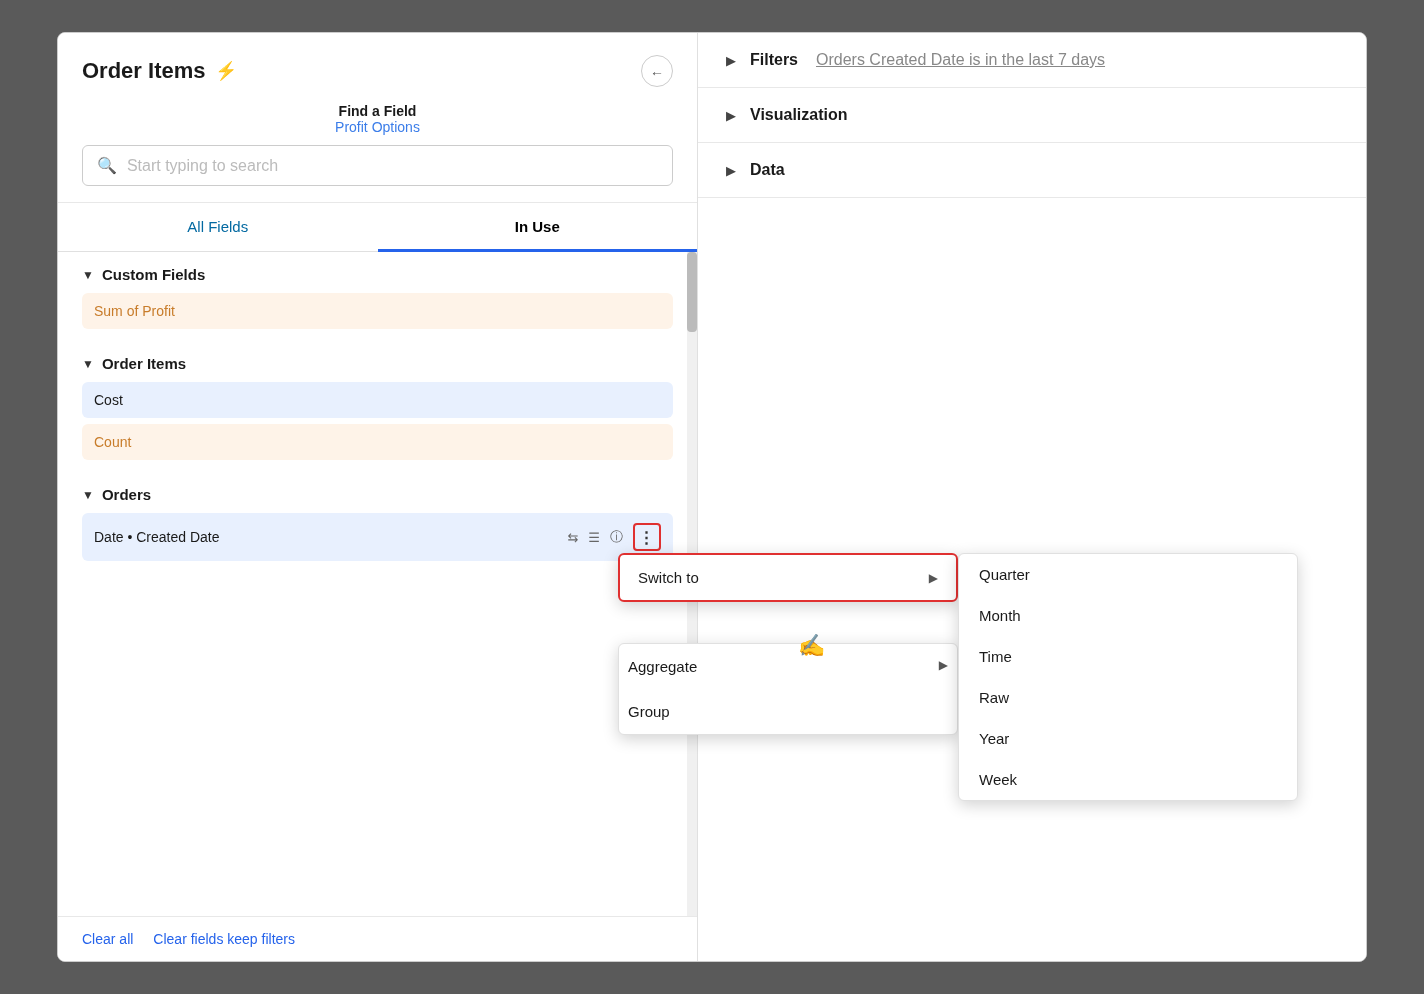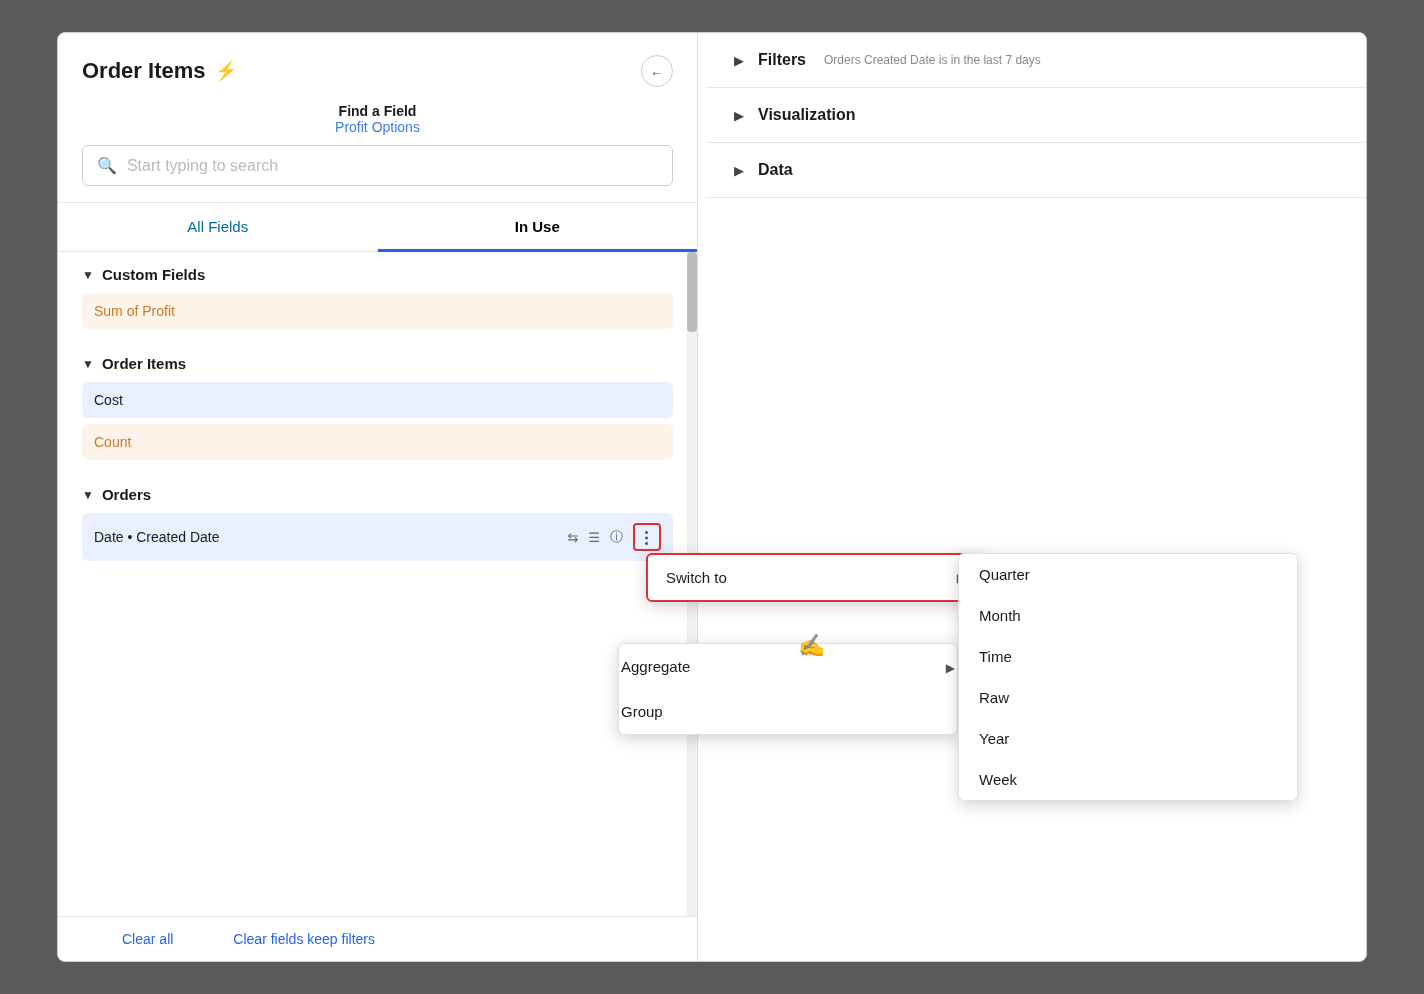--- a/index.html
+++ b/index.html
@@ -15,21 +15,20 @@
     .window {
       width: 1310px;
       height: 930px;
       background: #fff;
       border-radius: 8px;
       border: 1px solid #ccc;
       display: flex;
       flex-direction: row;
       overflow: hidden;
       position: relative;
-      gap: 8px;
     }
     
     .left-panel {
       width: 640px;
       border-right: 1px solid #e0e0e0;
       display: flex;
       flex-direction: column;
       background: #fff;
     }
     .left-header {
@@ -214,21 +213,20 @@
       padding: 14px 24px;
       border-top: 1px solid #e8e8e8;
       display: flex;
       gap: 20px;
       align-items: center;
     }
     .footer-link {
       color: #2563eb;
       font-size: 14px;
       cursor: pointer;
-      margin-left: 40px;
     }
     
     .right-panel {
       flex: 1;
       background: #fff;
       display: flex;
       flex-direction: column;
     }
     .right-section {
       border-bottom: 1px solid #e8e8e8;
@@ -241,36 +239,37 @@
     .section-arrow {
       font-size: 13px;
       color: #444;
     }
     .section-title {
       font-size: 16px;
       font-weight: 600;
       color: #1a1a1a;
     }
     .filter-desc {
-      font-size: 12px;
+      font-size: 16px;
       color: #888;
       margin-left: 4px;
+      text-decoration: underline;
     }
     
     .context-overlay {
       position: absolute;
       top: 0; left: 0; right: 0; bottom: 0;
       pointer-events: none;
       z-index: 100;
     }
     
     .switch-menu {
       position: absolute;
       top: 520px;
-      left: 588px;
+      left: 560px;
       width: 340px;
       background: #fff;
       border: 2px solid #e03030;
       border-radius: 6px;
       box-shadow: 0 4px 16px rgba(0,0,0,0.18);
       pointer-events: auto;
       z-index: 200;
     }
     .switch-menu-item {
       display: flex;
@@ -313,23 +312,23 @@
       width: 340px;
       background: #fff;
       border: 1px solid #e0e0e0;
       border-radius: 6px;
       box-shadow: 0 4px 16px rgba(0,0,0,0.18);
       pointer-events: auto;
       z-index: 200;
     }
     .agg-menu-item {
       display: flex;
-      align-items: flex-end;
+      align-items: flex-start;
       justify-content: space-between;
-      padding: 14px 2px;
+      padding: 14px 9px;
       font-size: 15px;
       color: #1a1a1a;
       cursor: pointer;
     }
     
     .cursor-hand {
       position: absolute;
       top: 600px;
       left: 740px;
       font-size: 22px;

